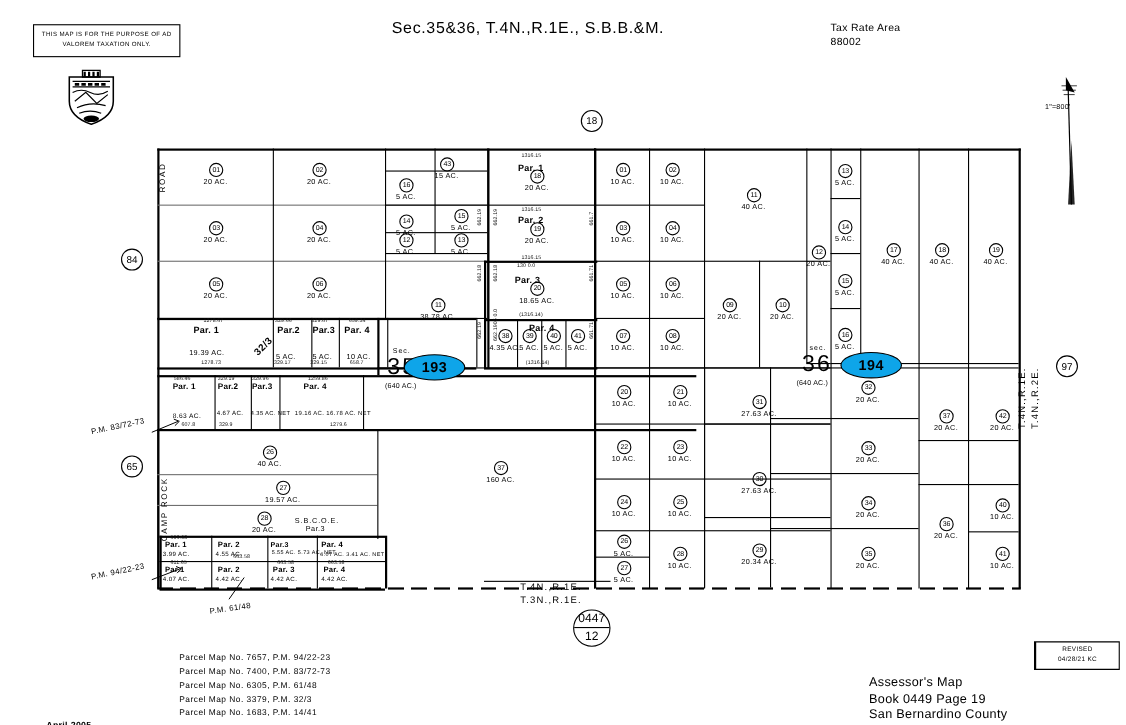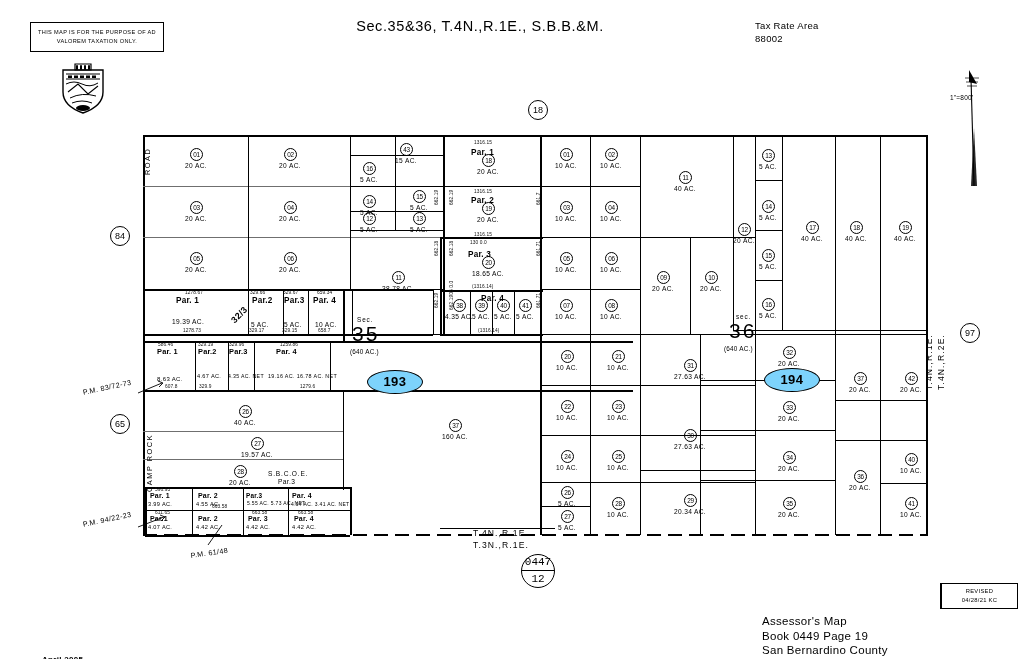--- a/index.html
+++ b/index.html
@@ -57,43 +57,43 @@
   .dimv{position:absolute;font-size:4.8px;letter-spacing:.1px;white-space:nowrap;color:#111;
         transform:rotate(-90deg);transform-origin:0 0;}
 
   .bigcirc{
     position:absolute;width:20px;height:20px;border:1px solid #000;border-radius:50%;
     font-size:9px;line-height:19px;text-align:center;box-sizing:border-box;
   }
   .ellipse{
     position:absolute;border:1.6px solid #000;border-radius:50%;
     text-align:center;font-size:13px;font-weight:bold;letter-spacing:.5px;
-    box-sizing:border-box;background:#7dd3fc;margin-top:48px;
+    box-sizing:border-box;background:#0ea5e9;
   }
   .roadlab{position:absolute;font-size:7.4px;letter-spacing:1.5px;white-space:nowrap;
            transform:rotate(-90deg);transform-origin:0 0;}
   .pmlab{position:absolute;font-size:7.2px;letter-spacing:.4px;white-space:nowrap;
          transform:rotate(-12deg);transform-origin:0 0;}
   .twnlab{position:absolute;font-size:8.6px;letter-spacing:1.1px;white-space:nowrap;}
   .twnlabv{position:absolute;font-size:8.6px;letter-spacing:1.1px;white-space:nowrap;
            transform:rotate(-90deg);transform-origin:0 0;}
   .secnum{position:absolute;font-size:21px;letter-spacing:2px;}
   .seclabel{position:absolute;font-size:6.4px;letter-spacing:.9px;}
   .sectot{position:absolute;font-size:6.4px;letter-spacing:.2px;}
 
   
   #legend{left:163px;top:592px;font-size:7.6px;line-height:12.6px;letter-spacing:.45px;}
   #date-note{left:42px;top:643px;font-size:8px;font-weight:bold;letter-spacing:.3px;margin-top:12px;}
-  #assessor-block{left:762px;top:614px;font-size:11.5px;line-height:14.5px;letter-spacing:.3px;}
+  #assessor-block{left:790px;top:614px;font-size:11.5px;line-height:14.5px;letter-spacing:.3px;}
   #revised-box{left:940px;top:583px;width:78px;height:26px;border:1px solid #000;
                border-left:2px solid #000;text-align:center;
                font-size:5.8px;line-height:1.6;padding-top:3px;box-sizing:border-box;letter-spacing:.3px;}
 
   #tra-circle{left:521px;top:554px;width:34px;height:34px;border:1.4px solid #000;border-radius:50%;
-              box-sizing:border-box;text-align:center;font-size:11px;font-family:Liberation Mono, monospace;}
+              box-sizing:border-box;text-align:center;font-size:11px;}
   #tra-circle .d{border-bottom:1.4px solid #000;height:15px;line-height:15px;}
   #tra-circle .b{height:16px;line-height:17px;}
 
   
   .dashline{position:absolute;height:2px;
     background:repeating-linear-gradient(to right,#000 0 14px,transparent 14px 21px);}
 </style>
 </head>
 <body>
 
@@ -488,20 +488,27 @@
   <div class="twnlab" style="left:473px;top:528px;">T.4N.,R.1E.</div>
   <div class="twnlab" style="left:473px;top:540px;">T.3N.,R.1E.</div>
   <div class="twnlabv" style="left:924px;top:390px;">T.4N.,R.1E.</div>
   <div class="twnlabv" style="left:936px;top:390px;">T.4N.,R.2E.</div>
 
   <div class="abs" id="tra-circle">
     <div class="d">0447</div>
     <div class="b">12</div>
   </div>
 
+  <div class="abs" id="legend">
+    <div>Parcel Map No. 7657, P.M. 94/22-23</div>
+    <div>Parcel Map No. 7400, P.M. 83/72-73</div>
+    <div>Parcel Map No. 6305, P.M. 61/48</div>
+    <div>Parcel Map No. 3379, P.M. 32/3</div>
+    <div>Parcel Map No. 1683, P.M. 14/41</div>
+  </div>
 
   <div class="abs" id="date-note">April 2005</div>
 
   <div class="abs" id="assessor-block">
     <div>Assessor's Map</div>
     <div>Book 0449 Page 19</div>
     <div>San Bernardino County</div>
   </div>
 
   <div class="abs" id="revised-box">

